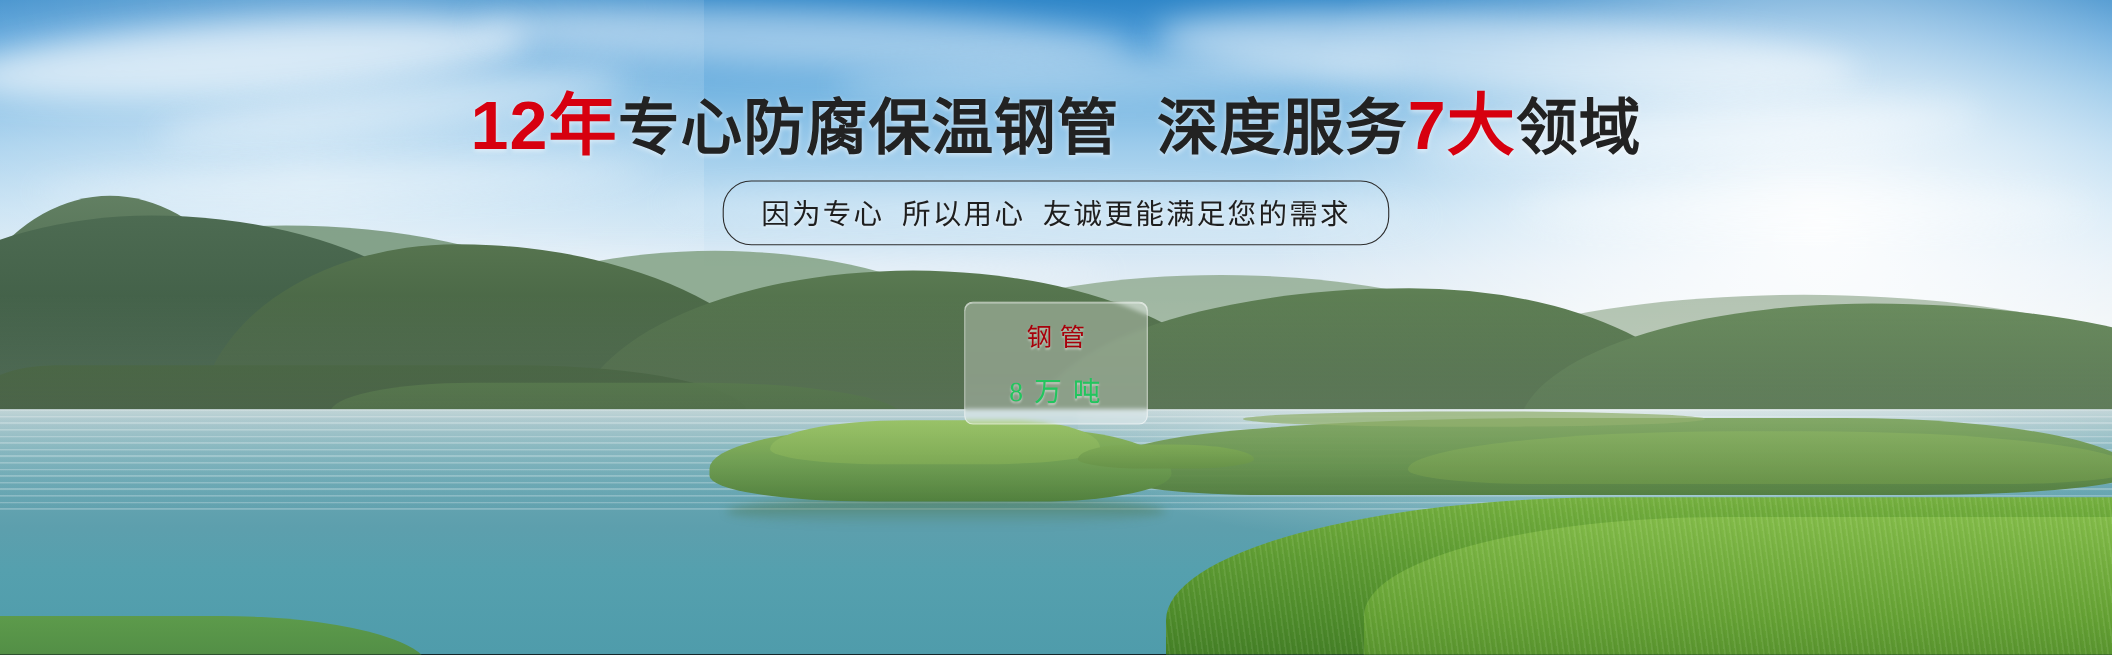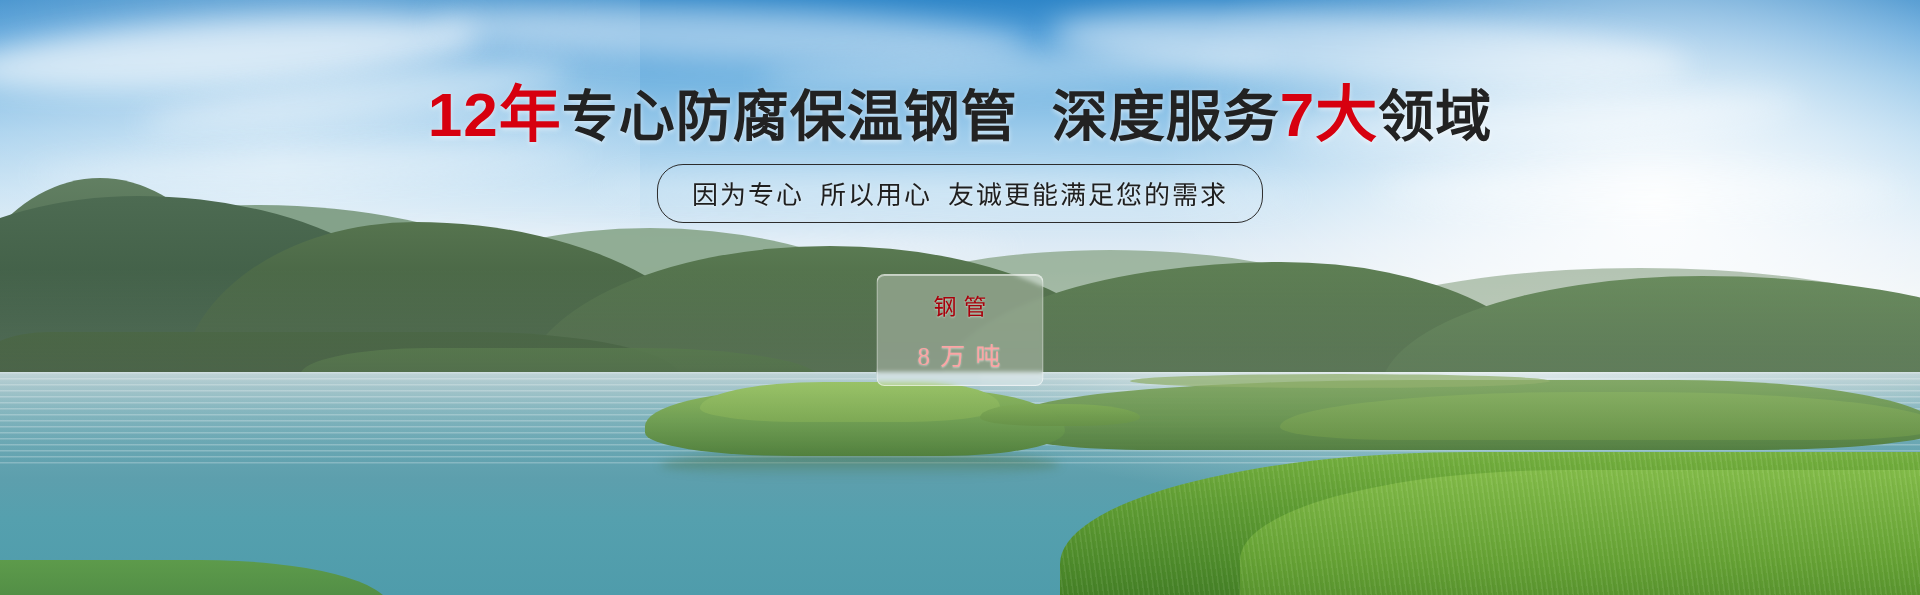--- a/index.html
+++ b/index.html
@@ -282,21 +282,21 @@
   }
   .card-label {
     color:#a8000b;
     font-size:23px;
     letter-spacing:7px;
     text-indent:7px;
     font-family:"Liberation Sans","DejaVu Sans",sans-serif;
     text-shadow: 0 1px 2px rgba(255,255,255,0.5);
   }
   .card-value {
-    color:#fca5a5;
+    color:#22c55e;
     font-size:25px;
     letter-spacing:2px;
     font-family:"Liberation Serif","DejaVu Serif",serif;
     text-shadow: 0 1px 2px rgba(255,255,255,0.5);
     white-space:nowrap;
   }
   .card-value sup { font-size:15px; vertical-align: super; }
 </style>
 </head>
 <body>

